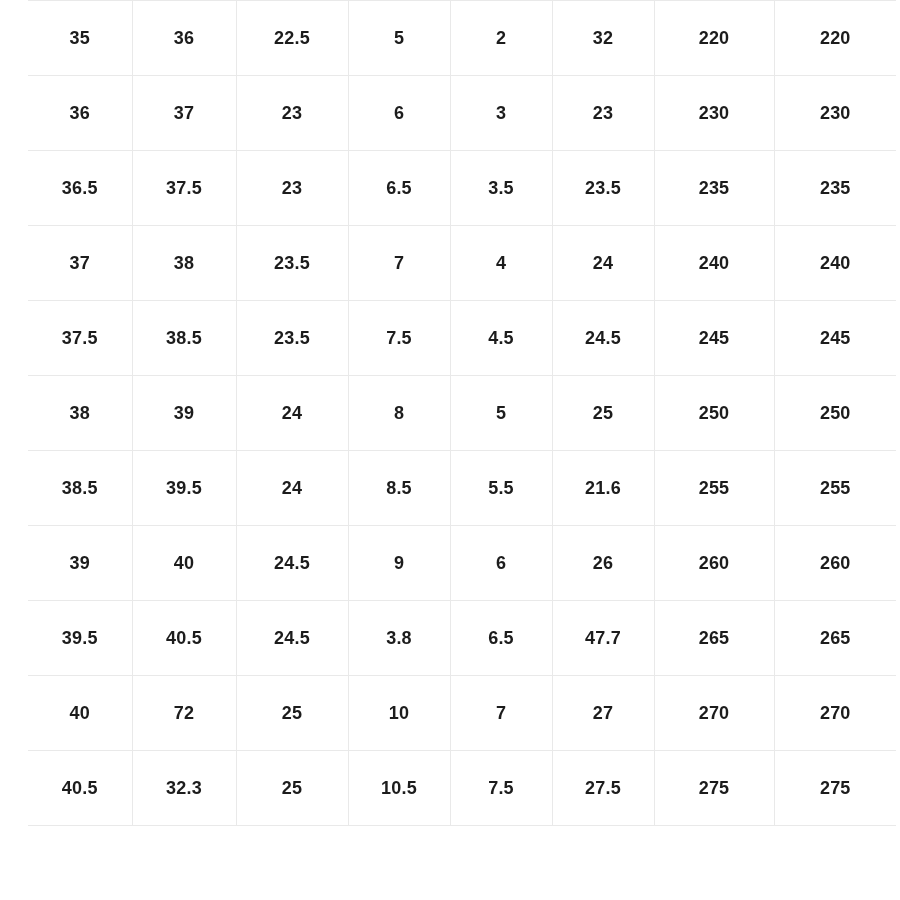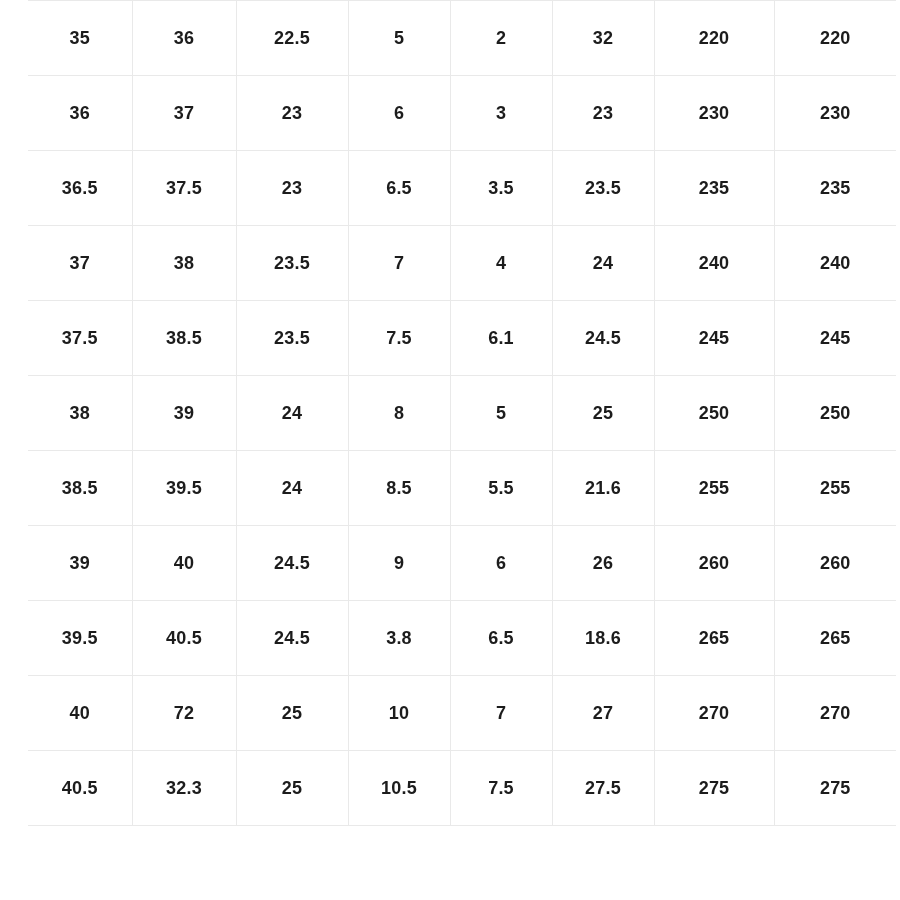--- a/index.html
+++ b/index.html
@@ -109,21 +109,21 @@
         <td>4</td>
         <td>24</td>
         <td>240</td>
         <td>240</td>
       </tr>
       <tr>
         <td>37.5</td>
         <td>38.5</td>
         <td>23.5</td>
         <td>7.5</td>
-        <td>6.1</td>
+        <td>4.5</td>
         <td>24.5</td>
         <td>245</td>
         <td>245</td>
       </tr>
       <tr>
         <td>38</td>
         <td>39</td>
         <td>24</td>
         <td>8</td>
         <td>5</td>
@@ -150,21 +150,21 @@
         <td>26</td>
         <td>260</td>
         <td>260</td>
       </tr>
       <tr>
         <td>39.5</td>
         <td>40.5</td>
         <td>24.5</td>
         <td>3.8</td>
         <td>6.5</td>
-        <td>18.6</td>
+        <td>47.7</td>
         <td>265</td>
         <td>265</td>
       </tr>
       <tr>
         <td>40</td>
         <td>72</td>
         <td>25</td>
         <td>10</td>
         <td>7</td>
         <td>27</td>

